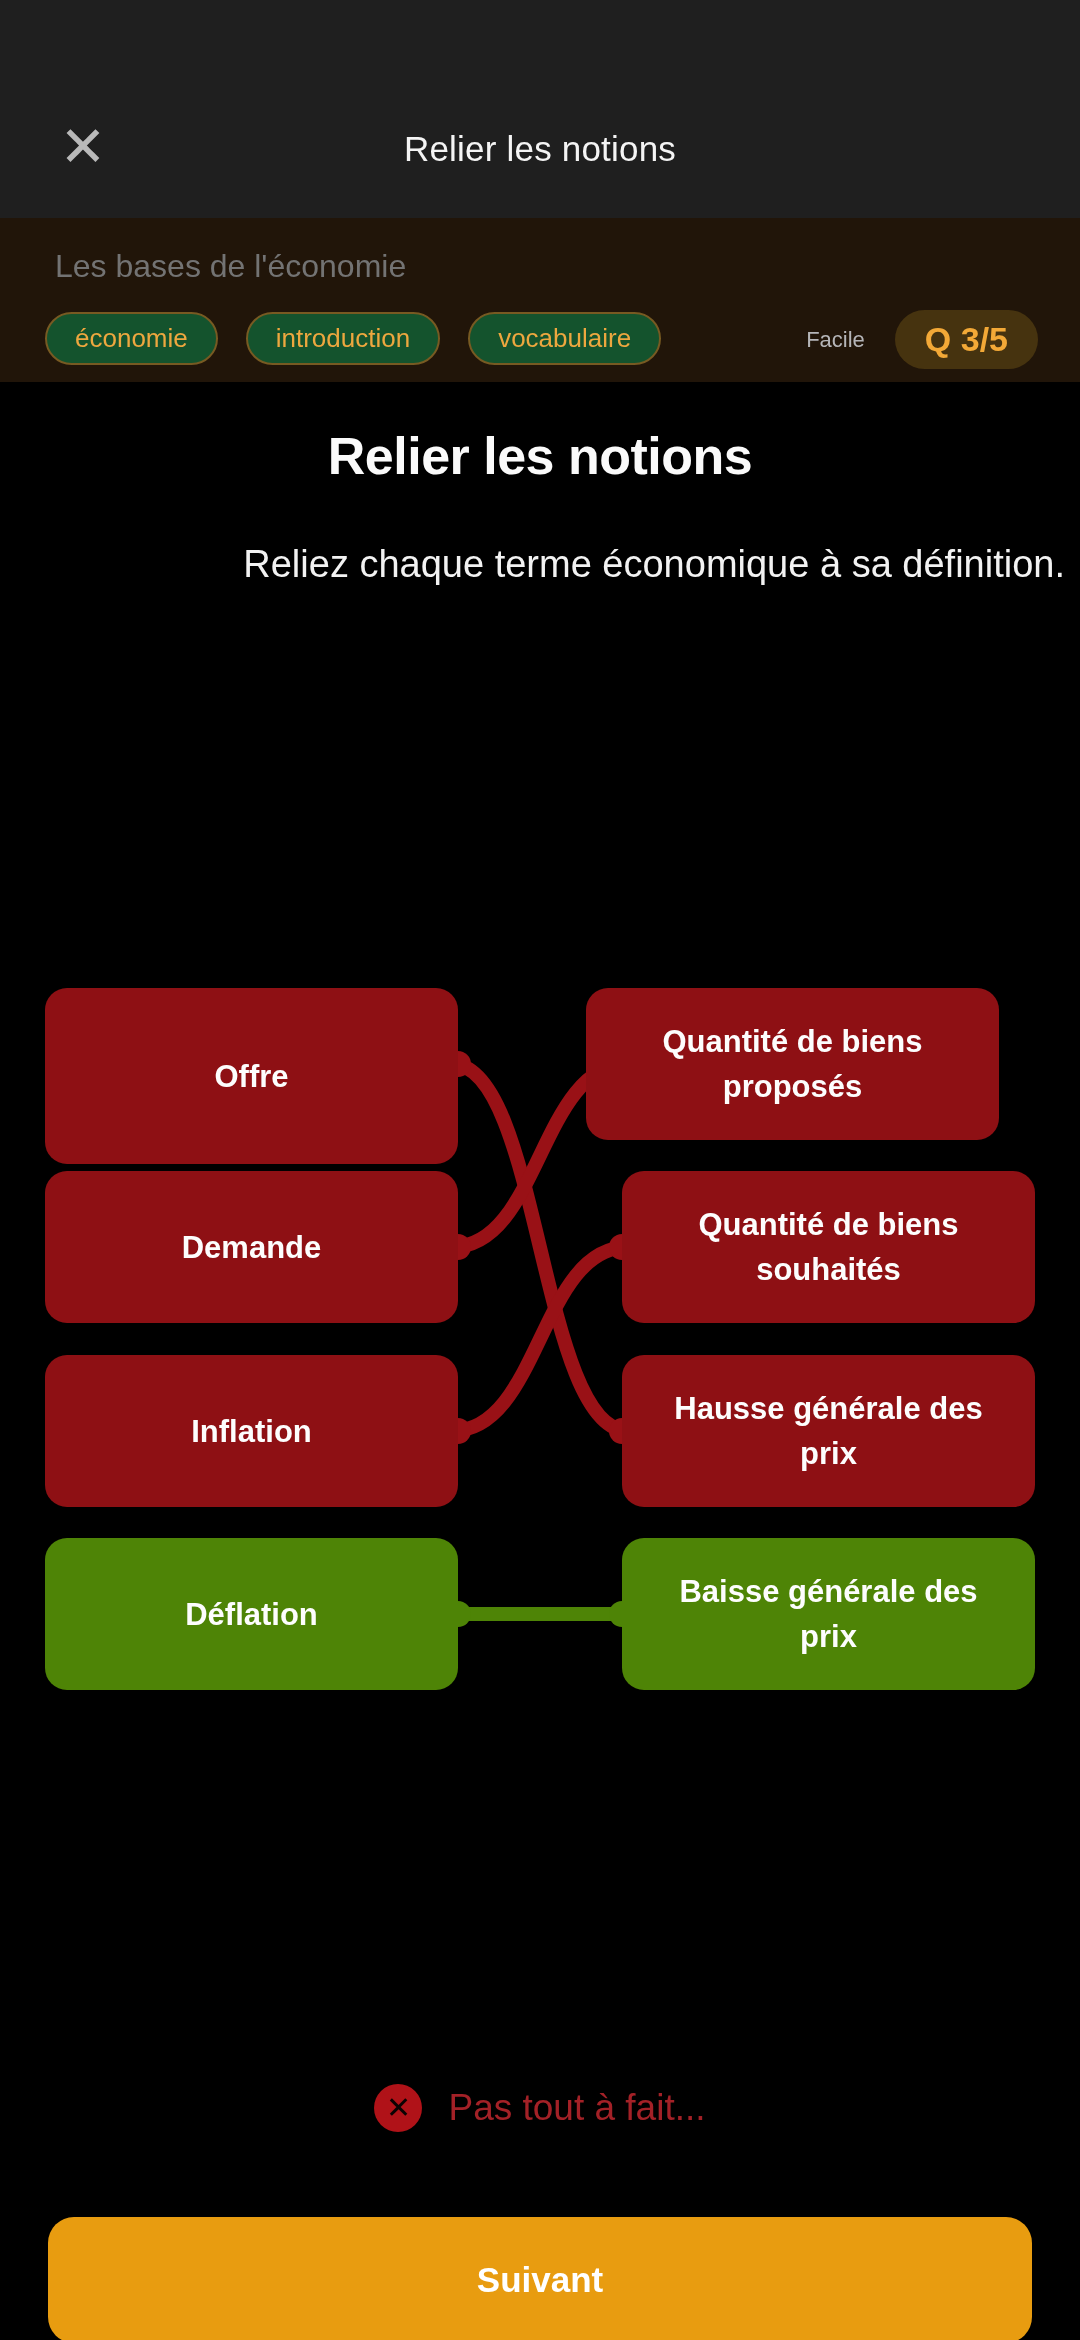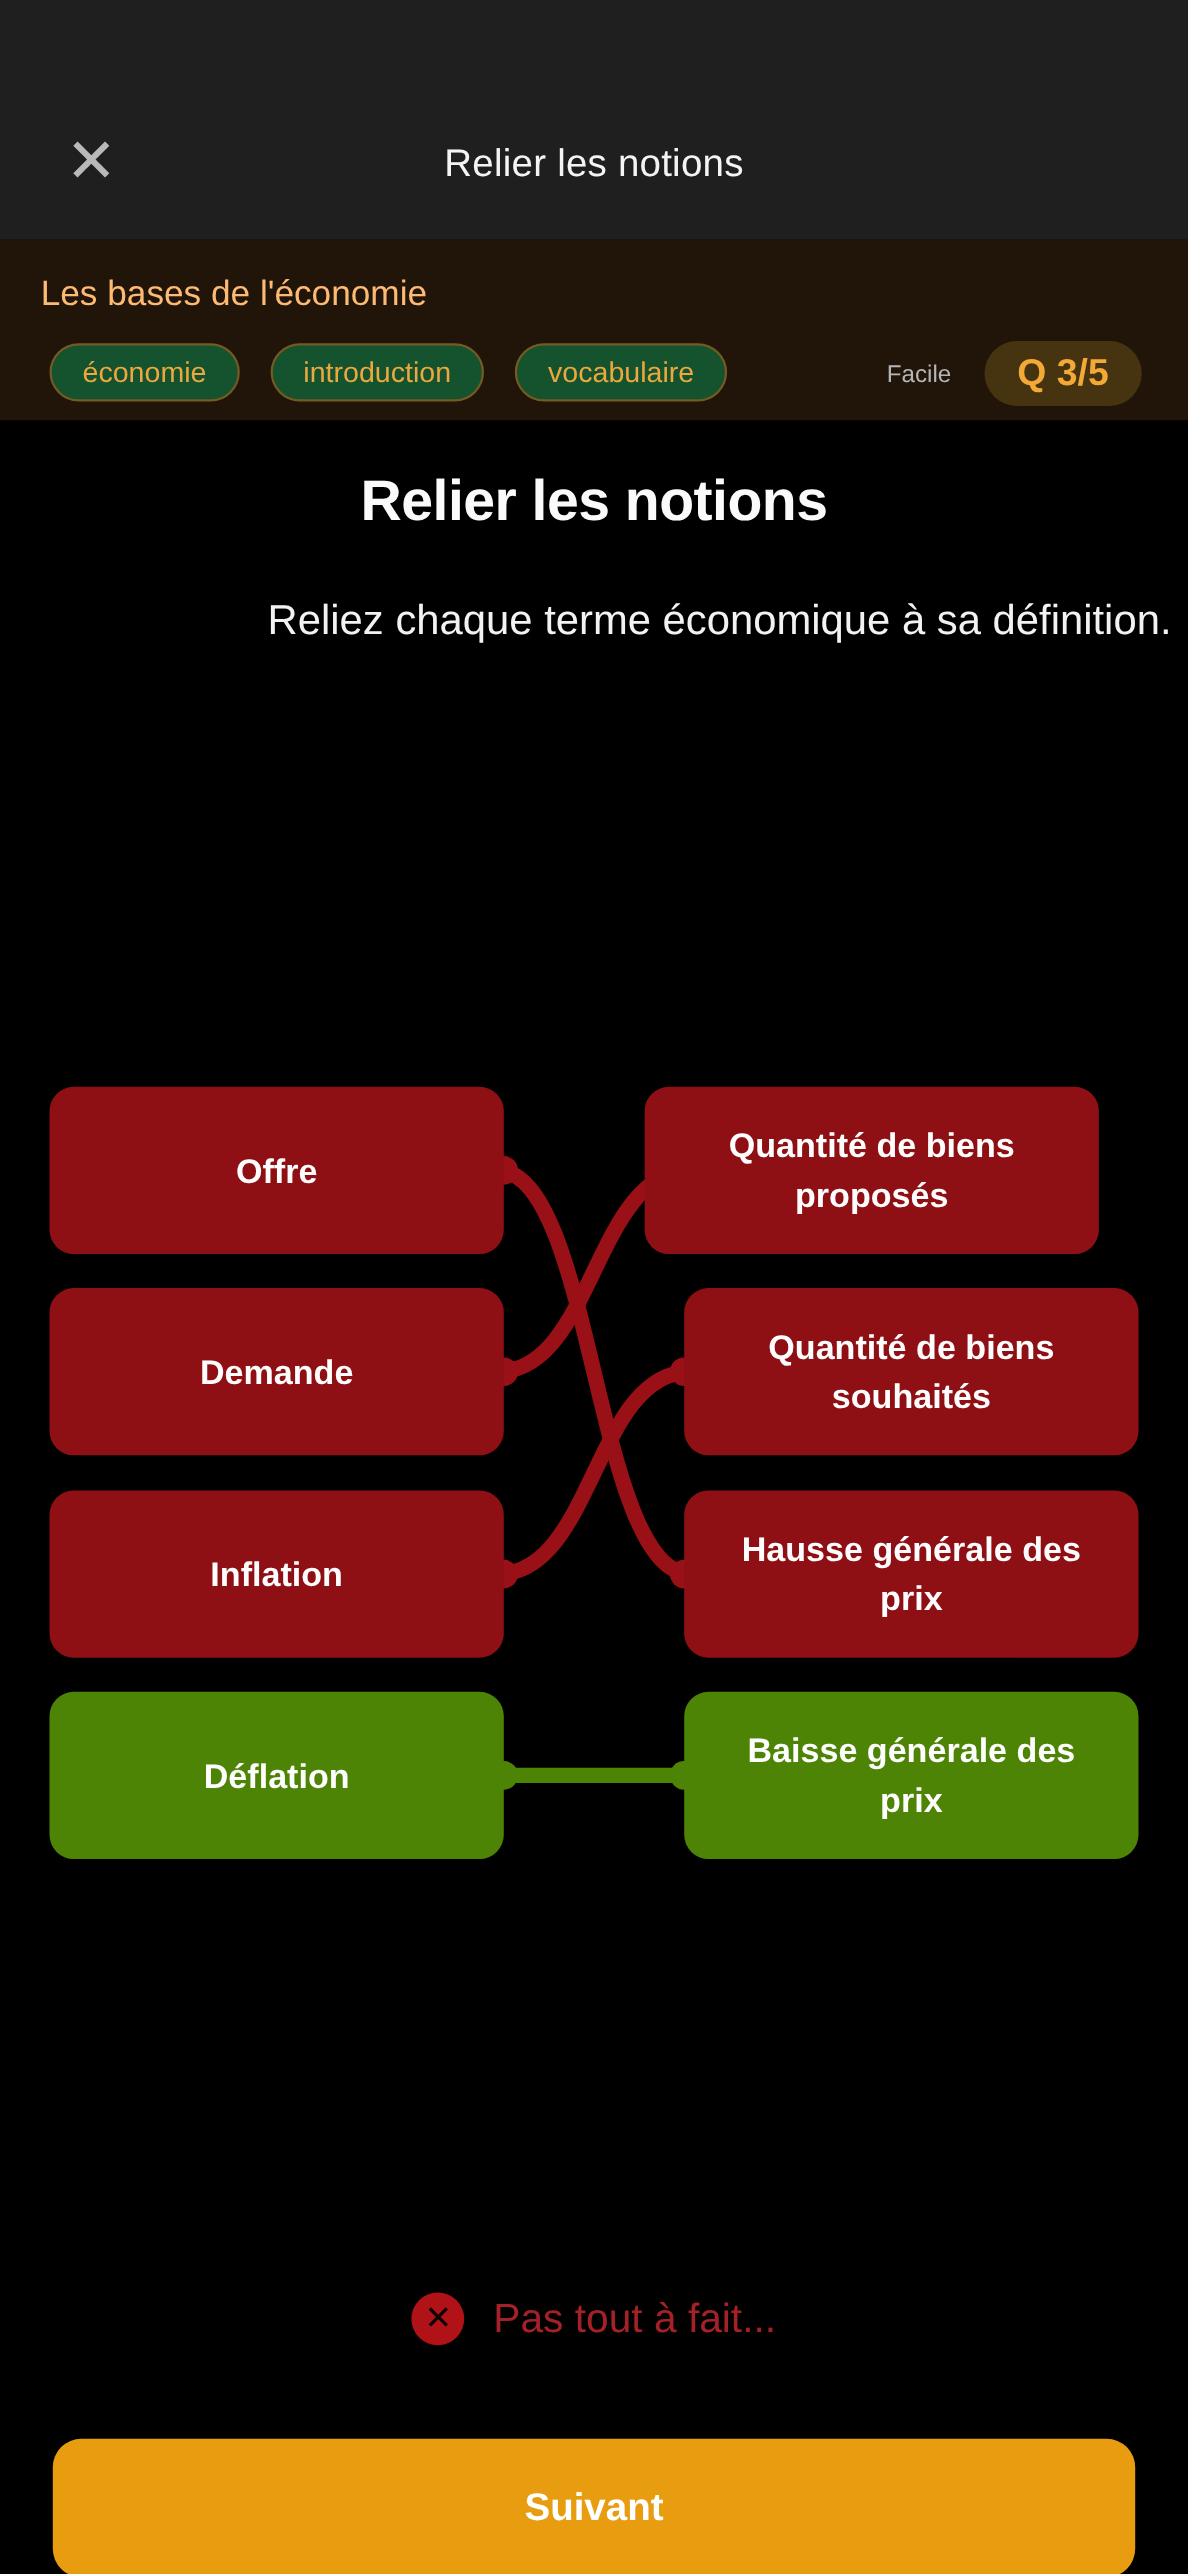--- a/index.html
+++ b/index.html
@@ -13,21 +13,21 @@
     position:absolute;left:52px;top:116px;width:62px;height:62px;background:none;border:none;
     padding:0;cursor:pointer;color:#b9b9b9;font-size:56px;line-height:62px;font-weight:400;
     font-family:"DejaVu Sans",sans-serif;
   }
   .appbar-title{
     position:absolute;left:0;right:0;top:129px;text-align:center;
     font-size:35px;color:#f4f4f4;font-weight:400;letter-spacing:.2px;
   }
   
   .quiz-info{position:absolute;left:0;top:218px;width:1080px;height:164px;background:#211509;}
-  .deck-title{position:absolute;left:37px;top:30px;font-size:32px;color:#fdba74;font-weight:400;}
+  .deck-title{position:absolute;left:55px;top:30px;font-size:32px;color:#737373;font-weight:400;}
   .tag-row{position:absolute;left:45px;top:94px;display:flex;gap:28px;align-items:center;}
   .tag{
     display:inline-block;padding:9px 28px;border:2px solid #775a22;border-radius:999px;
     background:#14532d;color:#eda73f;font-size:26px;font-weight:400;white-space:nowrap;
   }
   .meta-right{position:absolute;right:42px;top:92px;display:flex;align-items:center;gap:30px;}
   .difficulty{color:#b5b5b8;font-size:22px;font-weight:400;}
   .progress-badge{
     background:#46330f;color:#f3a937;font-size:34px;font-weight:700;
     padding:10px 30px;border-radius:999px;white-space:nowrap;
@@ -109,21 +109,21 @@
         <circle cx="458" cy="1247" r="13" class="nub wrong"></circle>
         <circle cx="622" cy="1064" r="13" class="nub wrong"></circle>
         <path d="M 452 1431 C 540 1431, 540 1247, 628 1247" class="wire wrong" stroke-width="14" stroke-linecap="round" fill="none"></path>
         <circle cx="458" cy="1431" r="13" class="nub wrong"></circle>
         <circle cx="622" cy="1247" r="13" class="nub wrong"></circle>
         <path d="M 452 1614 C 540 1614, 540 1614, 628 1614" class="wire correct" stroke-width="14" stroke-linecap="round" fill="none"></path>
         <circle cx="458" cy="1614" r="13" class="nub correct"></circle>
         <circle cx="622" cy="1614" r="13" class="nub correct"></circle>
       </svg>
     <div id="left-col">
-        <button class="match-box wrong" style="top: 988px; height: 152px; left: 45px; width: 413px;">Offre</button>
+        <button class="match-box wrong" style="top: 988px; height: 176px; left: 45px; width: 413px;">Offre</button>
         <button class="match-box wrong" style="top: 1171px; height: 152px; left: 45px; width: 413px;">Demande</button>
         <button class="match-box wrong" style="top: 1355px; height: 152px; left: 45px; width: 413px;">Inflation</button>
         <button class="match-box correct" style="top: 1538px; height: 152px; left: 45px; width: 413px;">Déflation</button>
       </div>
     <div id="right-col">
         <button class="match-box wrong" style="top: 988px; height: 152px; left: 586px; width: 413px;">Quantité de biens proposés</button>
         <button class="match-box wrong" style="top: 1171px; height: 152px; left: 622px; width: 413px;">Quantité de biens souhaités</button>
         <button class="match-box wrong" style="top: 1355px; height: 152px; left: 622px; width: 413px;">Hausse générale des prix</button>
         <button class="match-box correct" style="top: 1538px; height: 152px; left: 622px; width: 413px;">Baisse générale des prix</button>
       </div>

